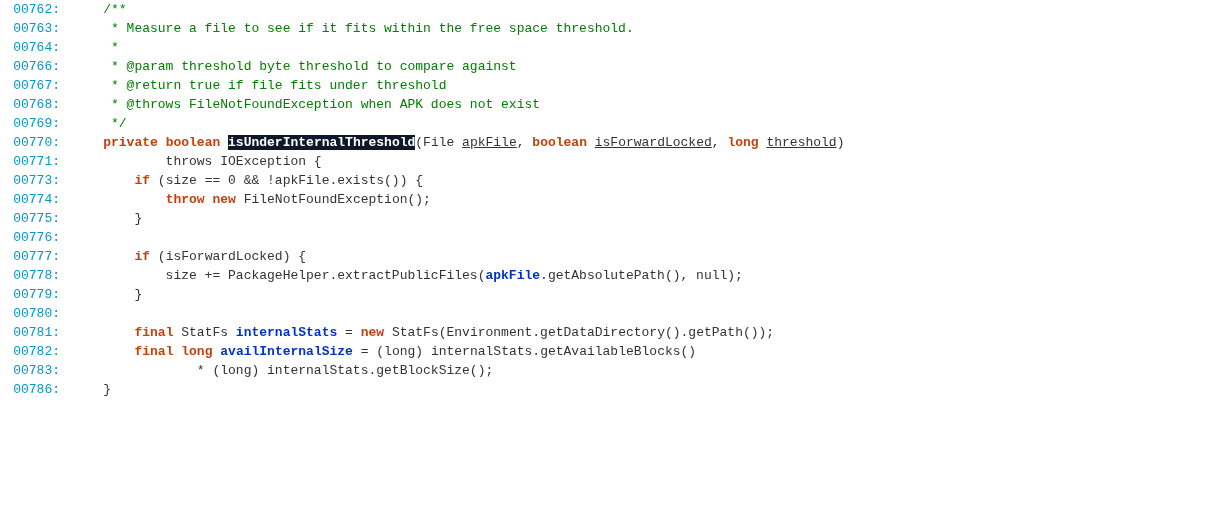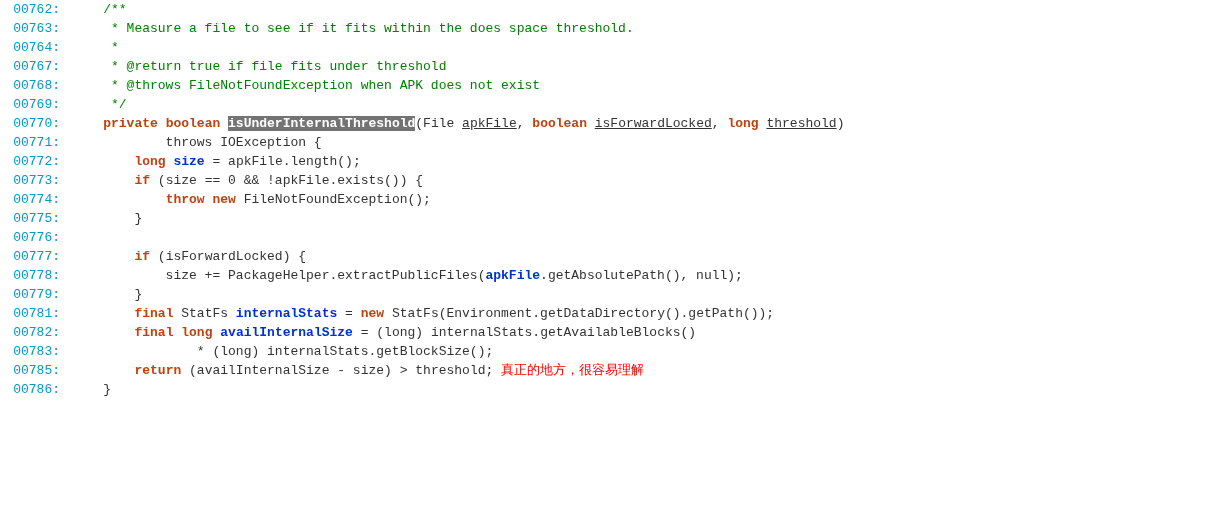--- a/index.html
+++ b/index.html
@@ -39,67 +39,67 @@
       white-space: pre;
       flex: 1;
       padding-left: 4px;
     }
     
     .c-comment { color: #008000; }
     .c-keyword { color: #c2410c; font-weight: bold; margin-top: 48px; }
     .c-normal { color: #333333; }
     .c-blue-bold { color: #0033cc; font-weight: bold; }
     .c-highlight {
-      background: #737373;
+      background: #0f172a;
       color: #ffffff;
       font-weight: bold;
     }
     .c-underline { text-decoration: underline; }
     .c-chinese { color: #ff0000; }
   </style>
 </head>
 <body>
 
 <div class="code-view">
   <div id="lines-container">
       <div class="code-line">
         <span class="line-number">00762:</span>
         <span class="line-content"><span class="c-comment">    /**</span></span>
       </div>
       <div class="code-line">
         <span class="line-number">00763:</span>
-        <span class="line-content"><span class="c-comment">     * Measure a file to see if it fits within the does space threshold.</span></span>
+        <span class="line-content"><span class="c-comment">     * Measure a file to see if it fits within the free space threshold.</span></span>
       </div>
       <div class="code-line">
         <span class="line-number">00764:</span>
         <span class="line-content"><span class="c-comment">     *</span></span>
+      </div>
+      <div class="code-line">
+        <span class="line-number">00766:</span>
+        <span class="line-content"><span class="c-comment">     * @param threshold byte threshold to compare against</span></span>
       </div>
       <div class="code-line">
         <span class="line-number">00767:</span>
         <span class="line-content"><span class="c-comment">     * @return true if file fits under threshold</span></span>
       </div>
       <div class="code-line">
         <span class="line-number">00768:</span>
         <span class="line-content"><span class="c-comment">     * @throws FileNotFoundException when APK does not exist</span></span>
       </div>
       <div class="code-line">
         <span class="line-number">00769:</span>
         <span class="line-content"><span class="c-comment">     */</span></span>
       </div>
       <div class="code-line">
         <span class="line-number">00770:</span>
         <span class="line-content"><span class="c-normal">    </span><span class="c-keyword">private</span><span class="c-normal"> </span><span class="c-keyword">boolean</span><span class="c-normal"> </span><span class="c-highlight">isUnderInternalThreshold</span><span class="c-normal">(File </span><span class="c-underline c-normal">apkFile</span><span class="c-normal">, </span><span class="c-keyword">boolean</span><span class="c-normal"> </span><span class="c-underline c-normal">isForwardLocked</span><span class="c-normal">, </span><span class="c-keyword">long</span><span class="c-normal"> </span><span class="c-underline c-normal">threshold</span><span class="c-normal">)</span></span>
       </div>
       <div class="code-line">
         <span class="line-number">00771:</span>
         <span class="line-content"><span class="c-normal">            throws IOException {</span></span>
-      </div>
-      <div class="code-line">
-        <span class="line-number">00772:</span>
-        <span class="line-content"><span class="c-normal">        </span><span class="c-keyword">long</span><span class="c-normal"> </span><span class="c-blue-bold">size</span><span class="c-normal"> = apkFile.length();</span></span>
       </div>
       <div class="code-line">
         <span class="line-number">00773:</span>
         <span class="line-content"><span class="c-normal">        </span><span class="c-keyword">if</span><span class="c-normal"> (size == 0 &amp;&amp; !apkFile.exists()) {</span></span>
       </div>
       <div class="code-line">
         <span class="line-number">00774:</span>
         <span class="line-content"><span class="c-normal">            </span><span class="c-keyword">throw</span><span class="c-normal"> </span><span class="c-keyword">new</span><span class="c-normal"> FileNotFoundException();</span></span>
       </div>
       <div class="code-line">
@@ -116,33 +116,33 @@
       </div>
       <div class="code-line">
         <span class="line-number">00778:</span>
         <span class="line-content"><span class="c-normal">            size += PackageHelper.extractPublicFiles(</span><span class="c-blue-bold">apkFile</span><span class="c-normal">.getAbsolutePath(), null);</span></span>
       </div>
       <div class="code-line">
         <span class="line-number">00779:</span>
         <span class="line-content"><span class="c-normal">        }</span></span>
       </div>
       <div class="code-line">
+        <span class="line-number">00780:</span>
+        <span class="line-content"><span class="c-normal"></span></span>
+      </div>
+      <div class="code-line">
         <span class="line-number">00781:</span>
         <span class="line-content"><span class="c-normal">        </span><span class="c-keyword">final</span><span class="c-normal"> StatFs </span><span class="c-blue-bold">internalStats</span><span class="c-normal"> = </span><span class="c-keyword">new</span><span class="c-normal"> StatFs(Environment.getDataDirectory().getPath());</span></span>
       </div>
       <div class="code-line">
         <span class="line-number">00782:</span>
         <span class="line-content"><span class="c-normal">        </span><span class="c-keyword">final</span><span class="c-normal"> </span><span class="c-keyword">long</span><span class="c-normal"> </span><span class="c-blue-bold">availInternalSize</span><span class="c-normal"> = (long) internalStats.getAvailableBlocks()</span></span>
       </div>
       <div class="code-line">
         <span class="line-number">00783:</span>
         <span class="line-content"><span class="c-normal">                * (long) internalStats.getBlockSize();</span></span>
       </div>
       <div class="code-line">
-        <span class="line-number">00785:</span>
-        <span class="line-content"><span class="c-normal">        </span><span class="c-keyword">return</span><span class="c-normal"> (availInternalSize - size) &gt; threshold; </span><span class="c-chinese">真正的地方，很容易理解</span></span>
-      </div>
-      <div class="code-line">
         <span class="line-number">00786:</span>
         <span class="line-content"><span class="c-normal">    }</span></span>
       </div>
     </div>
 </div>
 
 </body></html>

